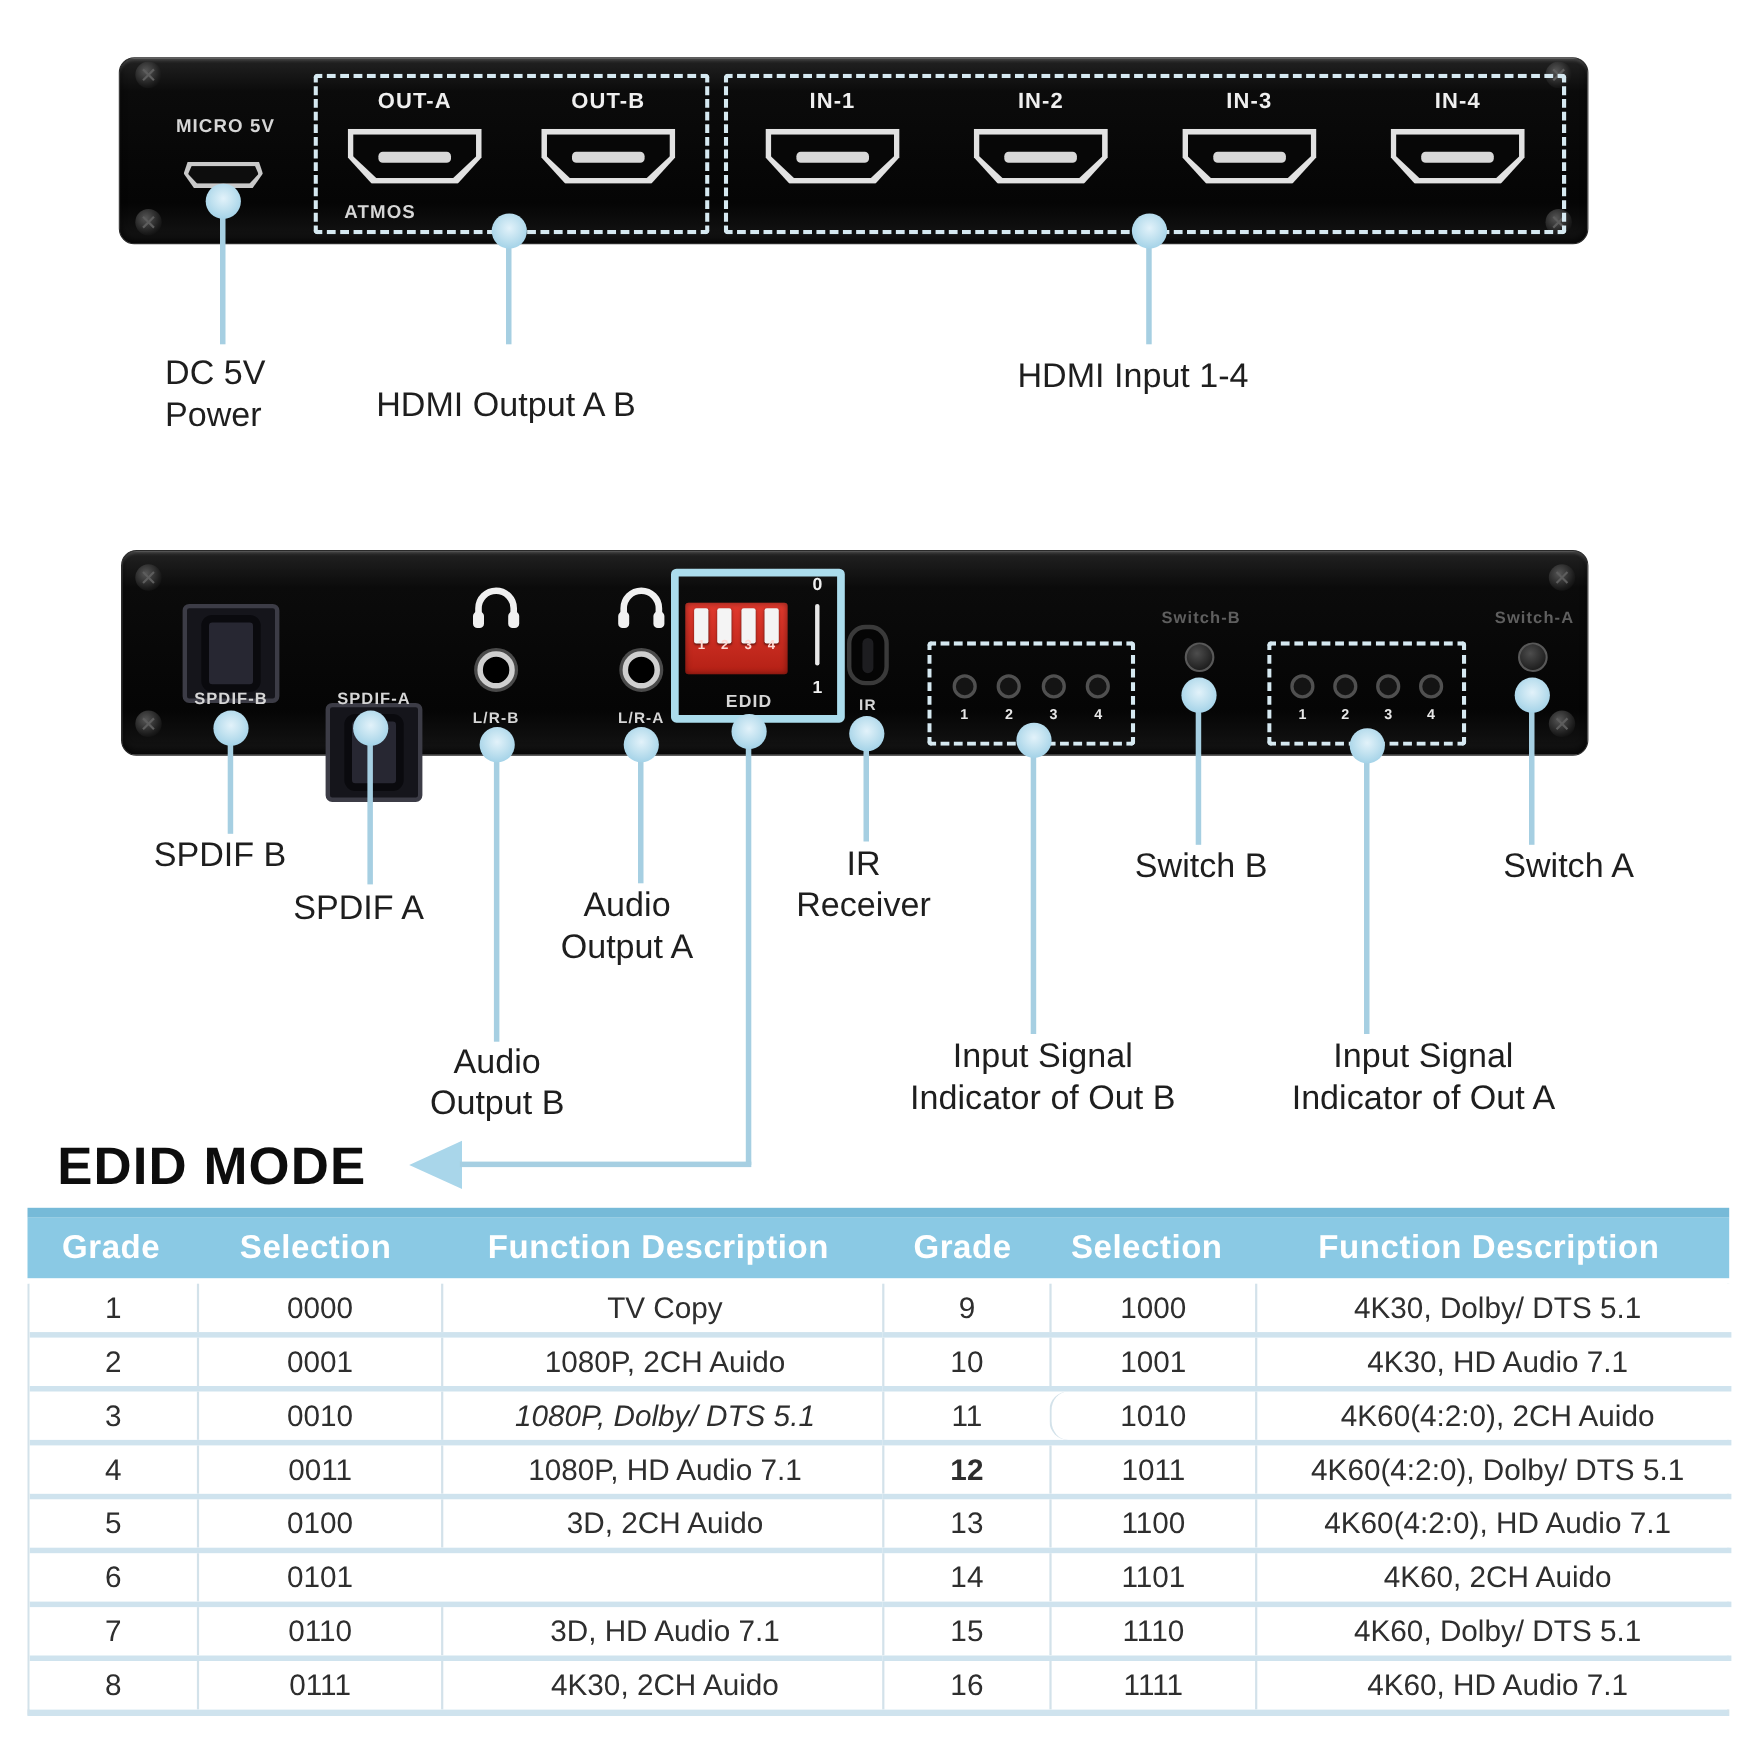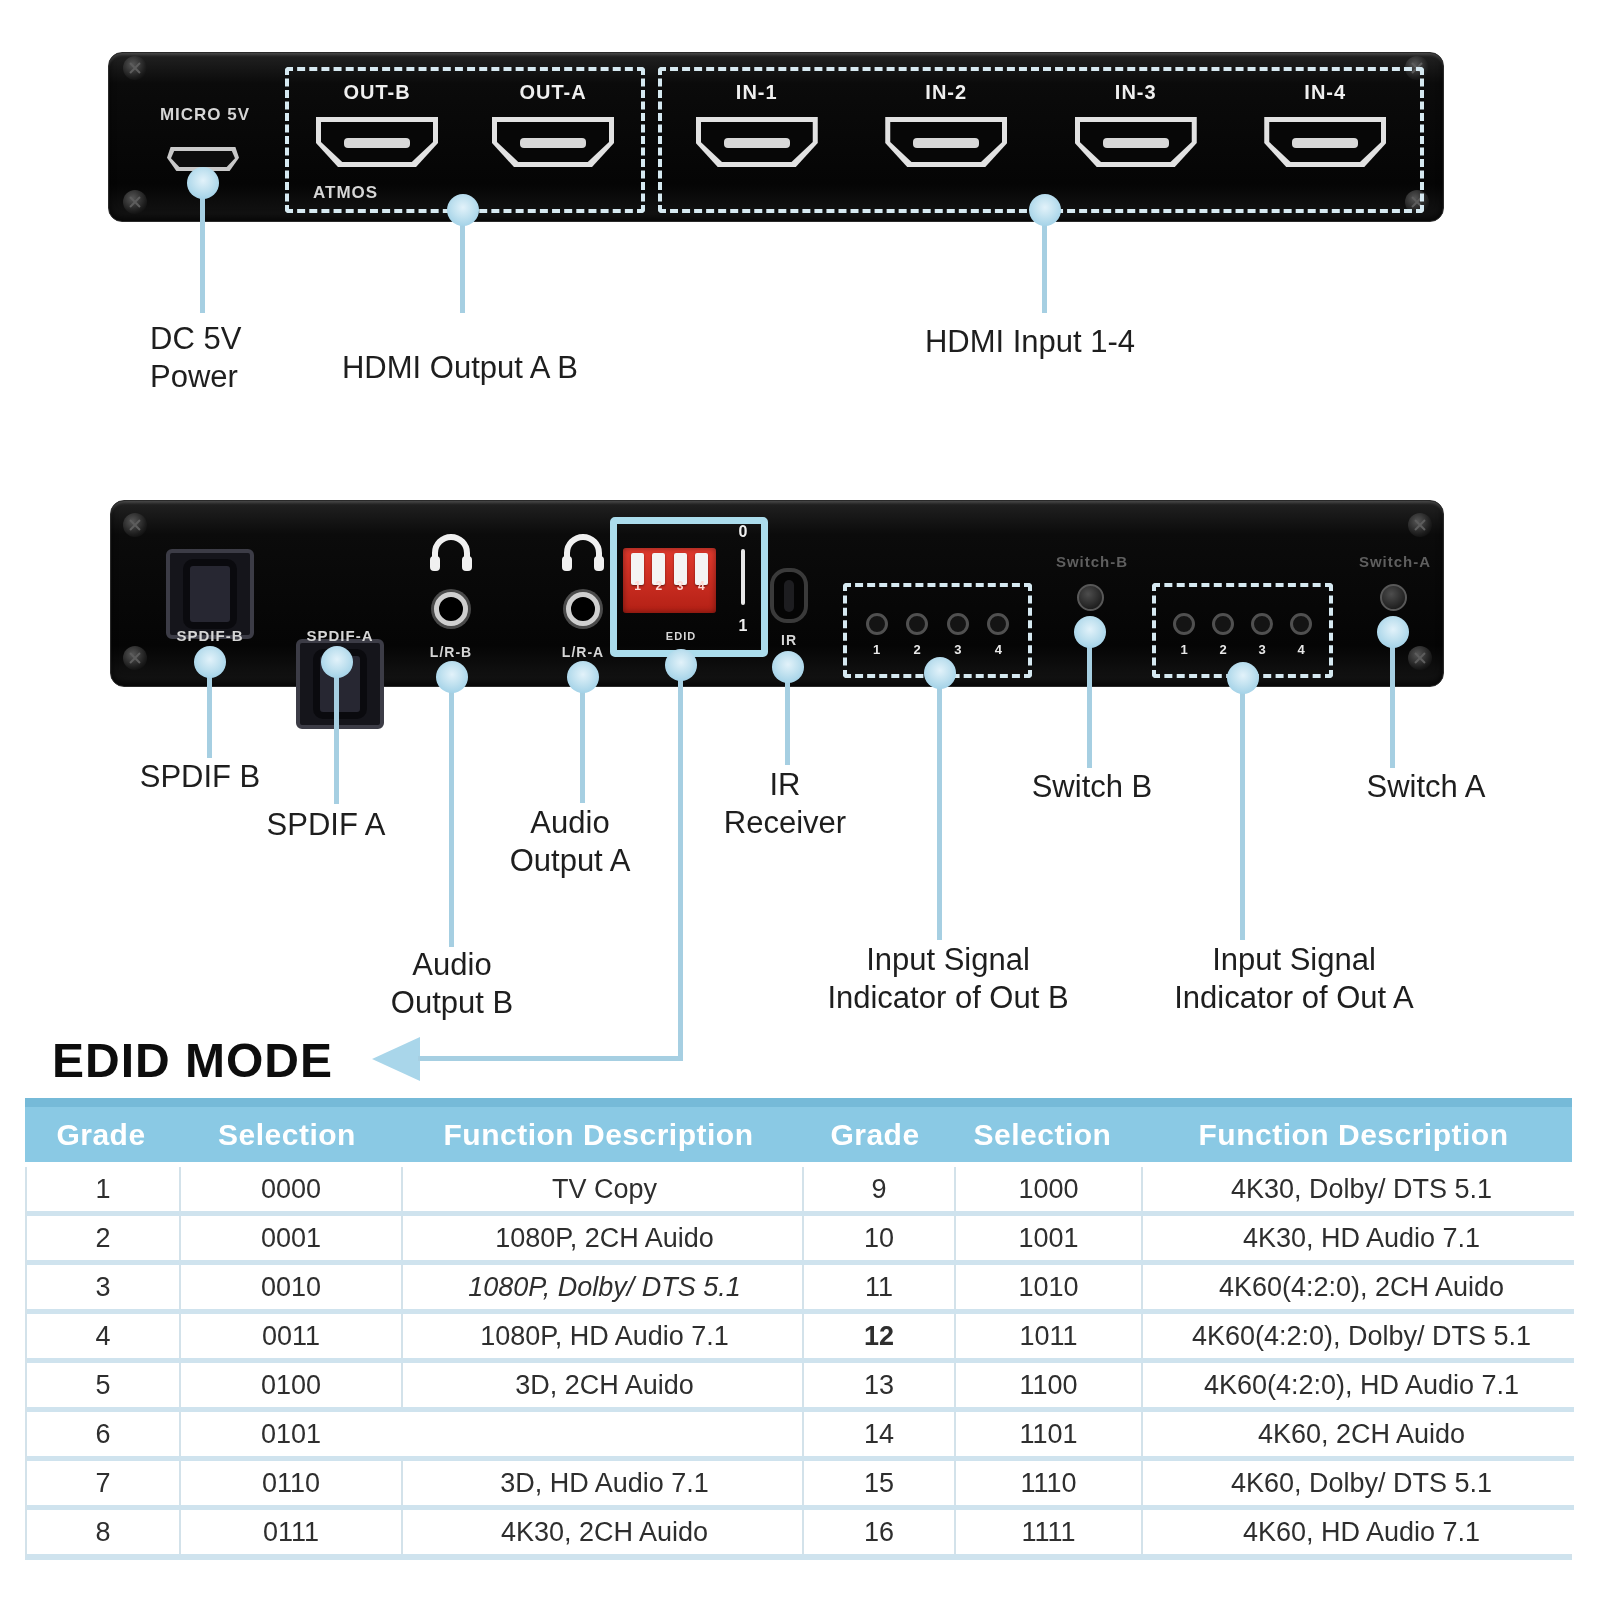--- a/index.html
+++ b/index.html
@@ -89,29 +89,29 @@
 
   <div class="abs plabel" style="left:145px;top:105px;width:120px;font-size:17px;">MICRO 5V</div>
   <div class="abs usb" style="left:167px;top:147px;">
     <div class="u-outer"></div>
     <div class="u-inner"></div>
   </div>
 
   <div class="abs dashed" style="left:285px;top:67px;width:360px;height:146px;">
     <div class="ports-row">
         <div class="port-unit">
+        <div class="port-label">OUT-A</div>
+        <div class="hdmi">
+          <div class="h-outer"></div>
+          <div class="h-inner"></div>
+          <div class="h-slot"></div>
+        </div>
+      </div>
+        <div class="port-unit">
         <div class="port-label">OUT-B</div>
-        <div class="hdmi">
-          <div class="h-outer"></div>
-          <div class="h-inner"></div>
-          <div class="h-slot"></div>
-        </div>
-      </div>
-        <div class="port-unit">
-        <div class="port-label">OUT-A</div>
         <div class="hdmi">
           <div class="h-outer"></div>
           <div class="h-inner"></div>
           <div class="h-slot"></div>
         </div>
       </div>
       </div>
     <div class="abs plabel" style="left:24px;bottom:6px;font-size:17px;">ATMOS</div>
   </div>
 
@@ -211,21 +211,21 @@
     <div class="dip-numrow">
         <div class="dip-num">1</div>
         <div class="dip-num">2</div>
         <div class="dip-num">3</div>
         <div class="dip-num">4</div>
       </div>
   </div>
   <div class="abs dipscale" style="left:734px;top:523px;width:18px;text-align:center;">0</div>
   <div class="abs dipline" style="left:741px;top:549px;height:56px;"></div>
   <div class="abs dipscale" style="left:734px;top:617px;width:18px;text-align:center;">1</div>
-  <div class="abs plabel" style="left:610px;top:630px;width:142px;font-size:11px;">EDID</div>
+  <div class="abs plabel" style="left:610px;top:630px;width:142px;font-size:16px;">EDID</div>
 
   <div class="abs ir" style="left:770px;top:568px;">
     <div class="ir-slot"></div>
   </div>
   <div class="abs plabel" style="left:764px;top:632px;width:50px;font-size:14px;">IR</div>
 
   <div class="abs dashed" style="left:843px;top:583px;width:189px;height:95px;">
     <div class="led-row">
         <div class="led-unit">
         <div class="led"></div>
@@ -379,21 +379,21 @@
           <div class="tcell" style="width:185px;">1000</div>
           <div class="tcell" style="width:437px;">4K30, Dolby/ DTS 5.1</div>
         </div>
           <div class="trow">
           <div class="tcell" style="width:150px;">10</div>
           <div class="tcell" style="width:185px;">1001</div>
           <div class="tcell" style="width:437px;">4K30, HD Audio 7.1</div>
         </div>
           <div class="trow">
           <div class="tcell" style="width:150px;text-align:right;">11</div>
-          <div class="tcell" style="width:185px;">1010</div>
+          <div class="tcell" style="width:185px;border-radius:17px;">1010</div>
           <div class="tcell" style="width:437px;">4K60(4:2:0), 2CH Auido</div>
         </div>
           <div class="trow">
           <div class="tcell" style="width:150px;font-weight:bold;">12</div>
           <div class="tcell" style="width:185px;">1011</div>
           <div class="tcell" style="width:437px;">4K60(4:2:0), Dolby/ DTS 5.1</div>
         </div>
           <div class="trow">
           <div class="tcell" style="width:150px;">13</div>
           <div class="tcell" style="width:185px;">1100</div>

